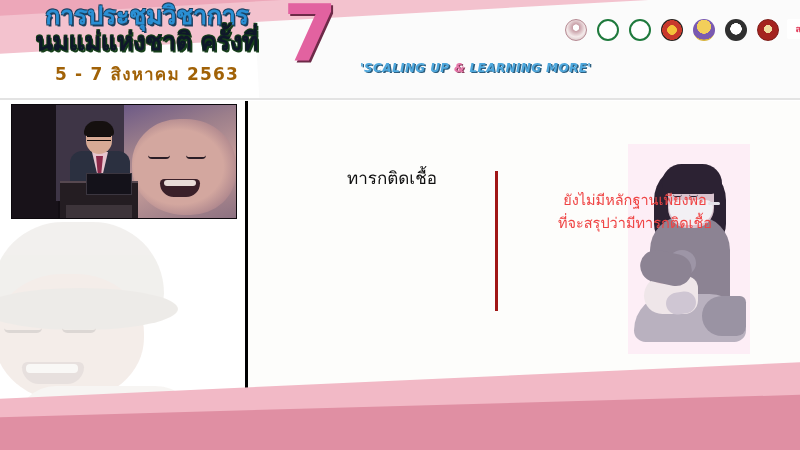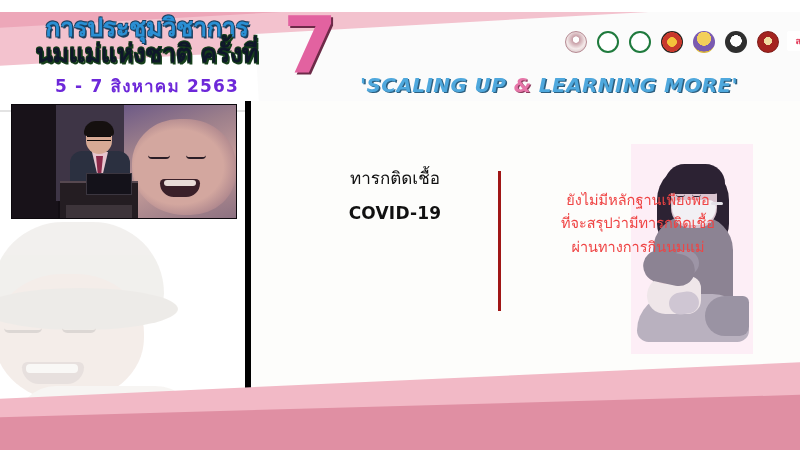--- a/index.html
+++ b/index.html
@@ -11,21 +11,21 @@
   }
   #root {
     position: relative;
     width: 800px; height: 450px;
     background: #ffffff;
     overflow: hidden;
   }
 
   
   .banner {
-    position: absolute; left: 0; top: 12px;
+    position: absolute; left: 0; top: 0;
     width: 800px; height: 100px;
     background: #ffffff;
     overflow: hidden;
   }
   .banner-stripe-a {
     position: absolute; left: -40px; top: -48px;
     width: 900px; height: 86px;
     background: #e894a8;
     transform: rotate(-3.2deg);
     transform-origin: left center;
@@ -80,40 +80,40 @@
     letter-spacing: -0.2px;
     line-height: 1.12;
     margin-top: -1px;
     text-shadow: 1.6px 1.6px 0 #17401b, -0.6px -0.6px 0 #17401b,
                  0.6px -0.6px 0 #17401b, -0.6px 0.6px 0 #17401b;
     white-space: nowrap;
   }
   .title-date {
     font-family: "DejaVu Sans", sans-serif;
     font-size: 17px; font-weight: 700;
-    color: #6d28d9;
+    color: #a16207;
     letter-spacing: 1.2px;
     margin-top: 4px;
     white-space: nowrap;
   }
 
   .big-seven {
     position: absolute; left: 283px; top: -6px;
     font-family: "DejaVu Sans", sans-serif;
     font-size: 78px; font-weight: 700;
     color: #e262a0;
     line-height: 1;
     text-shadow: 2px 2px 0 #6d2a48;
     z-index: 6;
   }
 
   .tagline {
     position: absolute; left: 360px; top: 61px;
     font-family: "DejaVu Sans", sans-serif;
-    font-size: 20px; font-weight: 700;
+    font-size: 12px; font-weight: 700;
     font-style: italic;
     letter-spacing: 0.4px;
     color: #4fa8dd;
     text-shadow: 1.4px 1.4px 0 #2c5f80;
     z-index: 7;
     white-space: nowrap;
   }
   .tagline .amp { color: #e675a8; text-shadow: 1.4px 1.4px 0 #8a3a5c; }
 
   .logo-row {
@@ -144,21 +144,21 @@
     display: flex; align-items: center; justify-content: center;
     font-size: 9px; font-weight: 700; color: #e23b5a; letter-spacing: -0.5px;
     border: none;
   }
 
   
   .slide {
     position: absolute; left: 245px; top: 101px;
     width: 555px; height: 316px;
     background: #fdfdfb;
-    border-left: 6px solid #000000;
+    border-left: 3px solid #000000;
     overflow: hidden;
   }
   .slide-col-left {
     position: absolute; left: 48px; top: 60px;
     width: 192px;
     text-align: center;
   }
   .q-line {
     font-family: "DejaVu Sans", sans-serif;
     font-size: 17px; color: #111111;
@@ -529,21 +529,20 @@
     <div class="vid-speaker-glass"></div>
     <div class="vid-podium"></div>
     <div class="vid-laptop"></div>
     <div class="vid-podium-base"></div>
   </div>
 
   <div class="slide">
 
     <div class="slide-col-left">
       <div class="q-line">ทารกติดเชื้อ</div>
-      <div class="q-line en">COVID-19</div>
     </div>
 
     <div class="divider"></div>
 
     <div class="illus">
       <div class="il-hair-back"></div>
       <div class="il-body"></div>
       <div class="il-lap"></div>
       <div class="il-leg-r"></div>
       <div class="il-breast"></div>
@@ -555,21 +554,20 @@
       <div class="il-hair-front"></div>
       <div class="il-eye-l"></div>
       <div class="il-eye-r"></div>
       <div class="il-mask"></div>
       <div class="il-mask-str"></div>
     </div>
 
     <div class="slide-col-right">
       <div class="a-line">ยังไม่มีหลักฐานเพียงพอ</div>
       <div class="a-line">ที่จะสรุปว่ามีทารกติดเชื้อ</div>
-      <div class="a-line">ผ่านทางการกินนมแม่</div>
     </div>
 
     <div class="page-num">6</div>
   </div>
 
   <div class="bottom-band-light"></div>
   <div class="bottom-band-dark"></div>
 
 </div>
 

